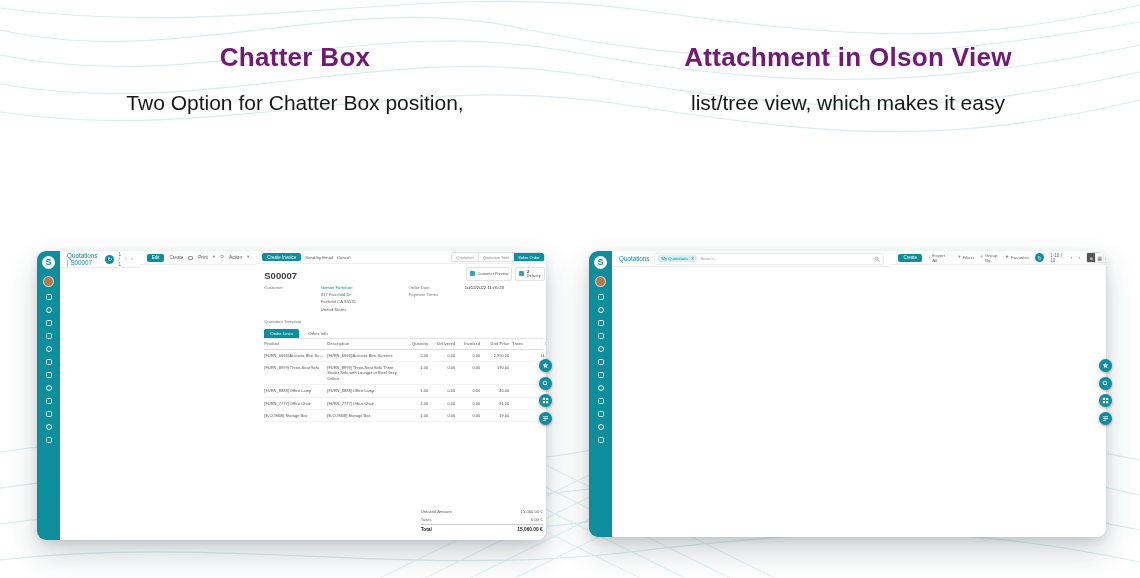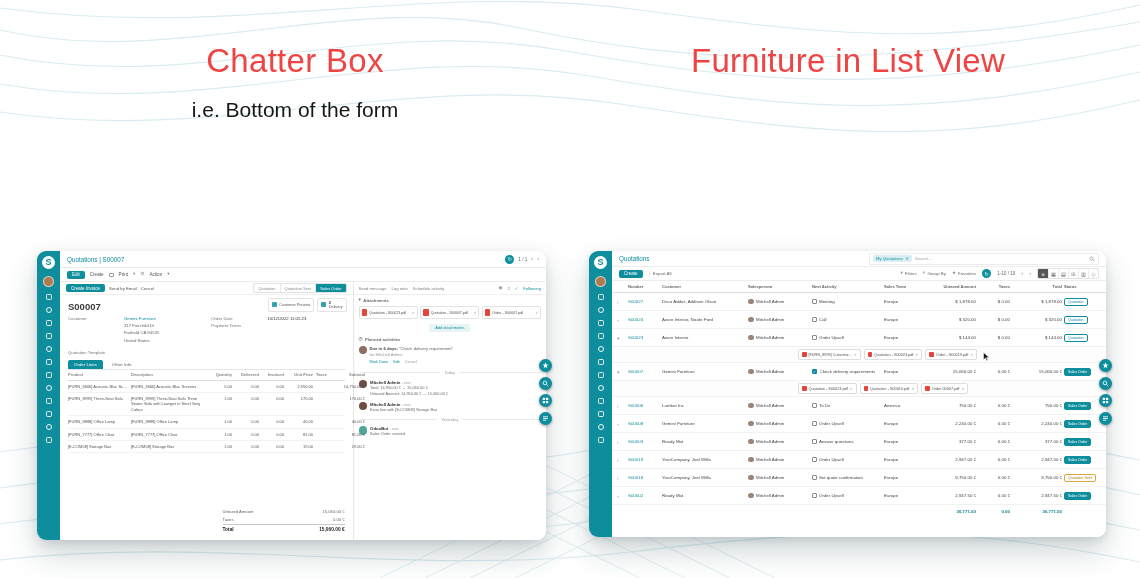--- a/index.html
+++ b/index.html
@@ -2,32 +2,32 @@
 <html><head>
 <meta charset="utf-8">
 <style>
 *{margin:0;padding:0;box-sizing:border-box}
 html,body{width:1140px;height:578px;overflow:hidden}
 body{position:relative;font-family:"Liberation Sans",sans-serif;background:#ffffff}
 .waves{position:absolute;left:0;top:0;z-index:0}
 .hero{position:absolute;z-index:2;text-align:center}
 .hero-left{left:55px;top:42px;width:480px}
 .hero-right{left:578px;top:42px;width:540px}
-.hero h1{font-size:33px;font-weight:400;color:#ef4444;margin-bottom:14px;letter-spacing:.3px}
+.hero h1{font-size:26px;font-weight:700;color:#701a75;margin-bottom:14px;letter-spacing:.3px}
 .hero .dl{display:block;font-size:21px;color:#171717;line-height:31px}
 
 .app{position:absolute;z-index:2;display:flex;border-radius:9px;box-shadow:0 14px 30px rgba(30,60,70,.22),0 3px 8px rgba(30,60,70,.12);background:#fff}
 .app-left{left:37px;top:251px;width:509px;height:289px}
 .app-right{left:589px;top:251px;width:517px;height:286px}
 .sidebar{width:23px;background:#0E8D9D;border-radius:9px 0 0 9px;display:flex;flex-direction:column;align-items:center;padding:5px 0;gap:7px;flex:none}
 .logo{width:13px;height:13px;border-radius:50%;background:#fff;color:#0E8D9D;font-size:9px;font-weight:bold;text-align:center;line-height:13px}
 .savtr{width:11px;height:11px;border-radius:50%;background:#b07a50;border:1px solid rgba(255,255,255,.65)}
 .sicon{width:6px;height:6px;border:1px solid rgba(255,255,255,.92);border-radius:1.5px}
 .sicon.rd{border-radius:50%}
-.main{flex:1;min-width:0;background:#fff;border-radius:0 9px 9px 0;display:flex;flex-direction:column;overflow:hidden}
+.main{flex:1;min-width:0;background:#fff;border-radius:0 9px 9px 0;display:flex;flex-direction:row;overflow:hidden}
 .sp{flex:1}
 .ell{white-space:nowrap;overflow:hidden;text-overflow:ellipsis}
 .tr{text-align:right}
 .circ{width:9px;height:9px;border-radius:50%;background:#0E8D9D;color:#fff;font-size:5px;display:flex;align-items:center;justify-content:center;flex:none}
 
 .app-header{height:17px;display:flex;align-items:center;gap:4px;padding:0 7px;border-bottom:1px solid #ececec}
 .crumb{color:#0E8D9D;font-size:6.3px}
 .pagertxt{font-size:4.6px;color:#666}
 .chev{font-size:5.5px;color:#888;line-height:1}
 .toolbar{height:14px;display:flex;align-items:center;gap:5px;padding:0 7px;border-bottom:1px solid #ececec;font-size:4.6px;color:#555}
@@ -148,24 +148,25 @@
       <path d="M515 578 L775 450"></path>
     <path d="M640 578 L380 450"></path>
       <path d="M685 578 L425 450"></path>
       <path d="M730 578 L470 450"></path>
       <path d="M775 578 L515 450"></path>
   </g>
 </svg>
 
 <section class="hero hero-left">
   <h1>Chatter Box</h1>
-  <span class="dl">i.e. Bottom of the form</span>
+  <span class="dl">Two Option for Chatter Box position,</span>
 </section>
 <section class="hero hero-right">
-  <h1>Furniture in List View</h1>
+  <h1>Attachment in Olson View</h1>
+  <span class="dl">list/tree view, which makes it easy</span>
 </section>
 
 <div class="app app-left">
   <aside class="sidebar">
     <span class="logo">S</span>
     <span class="savtr"></span>
     <span class="sicon"></span>
     <span class="sicon rd"></span>
     <span class="sicon"></span>
     <span class="sicon"></span>

